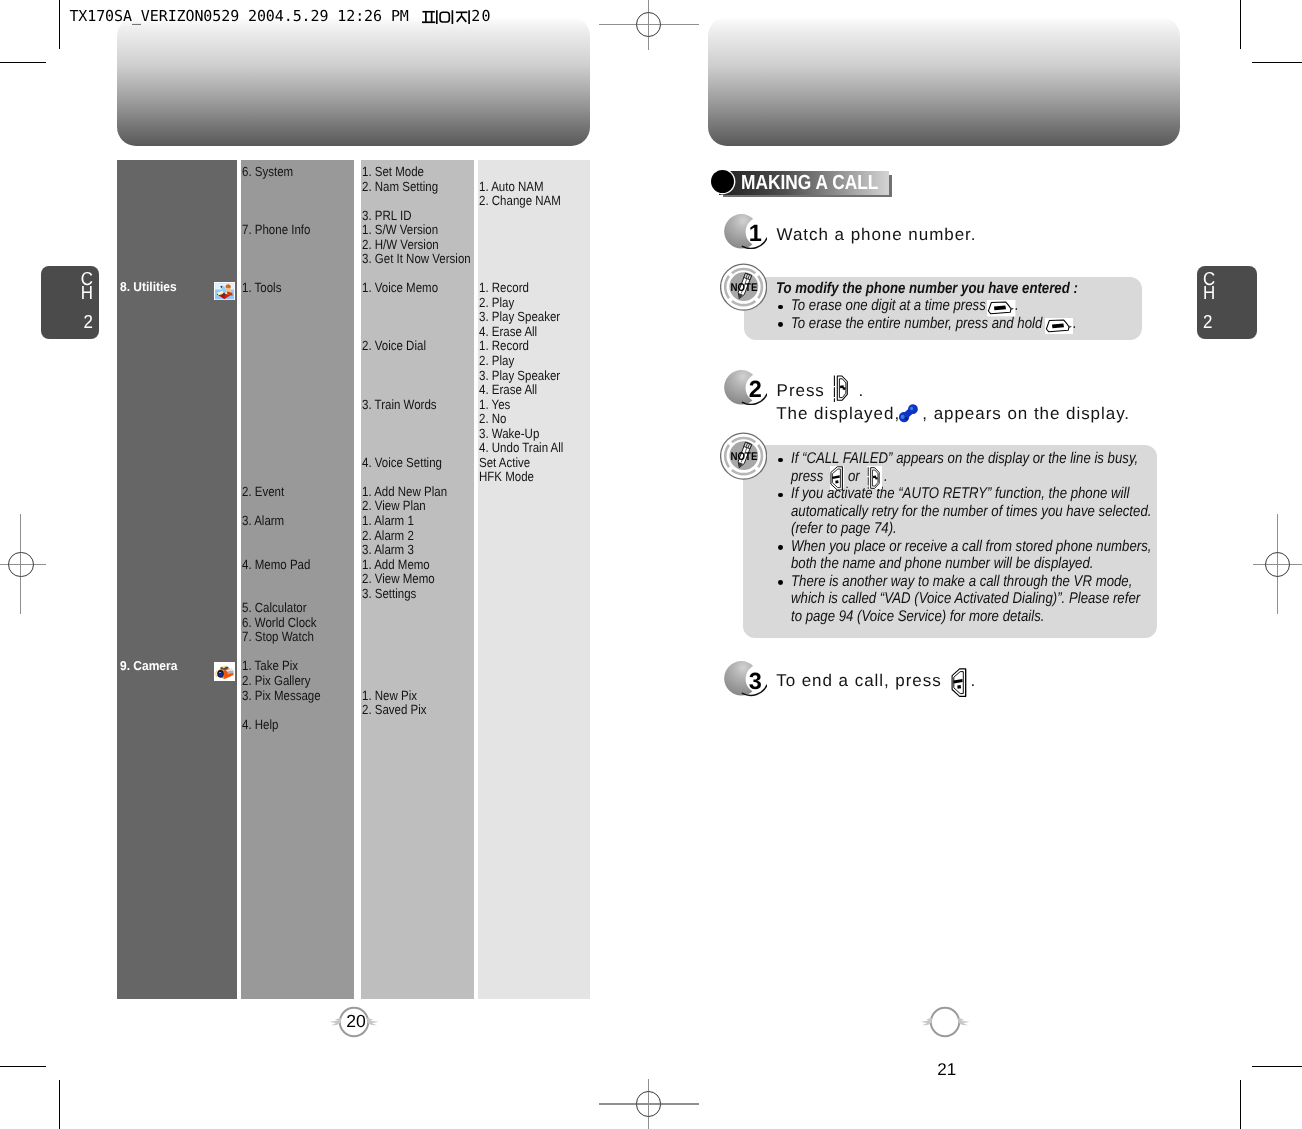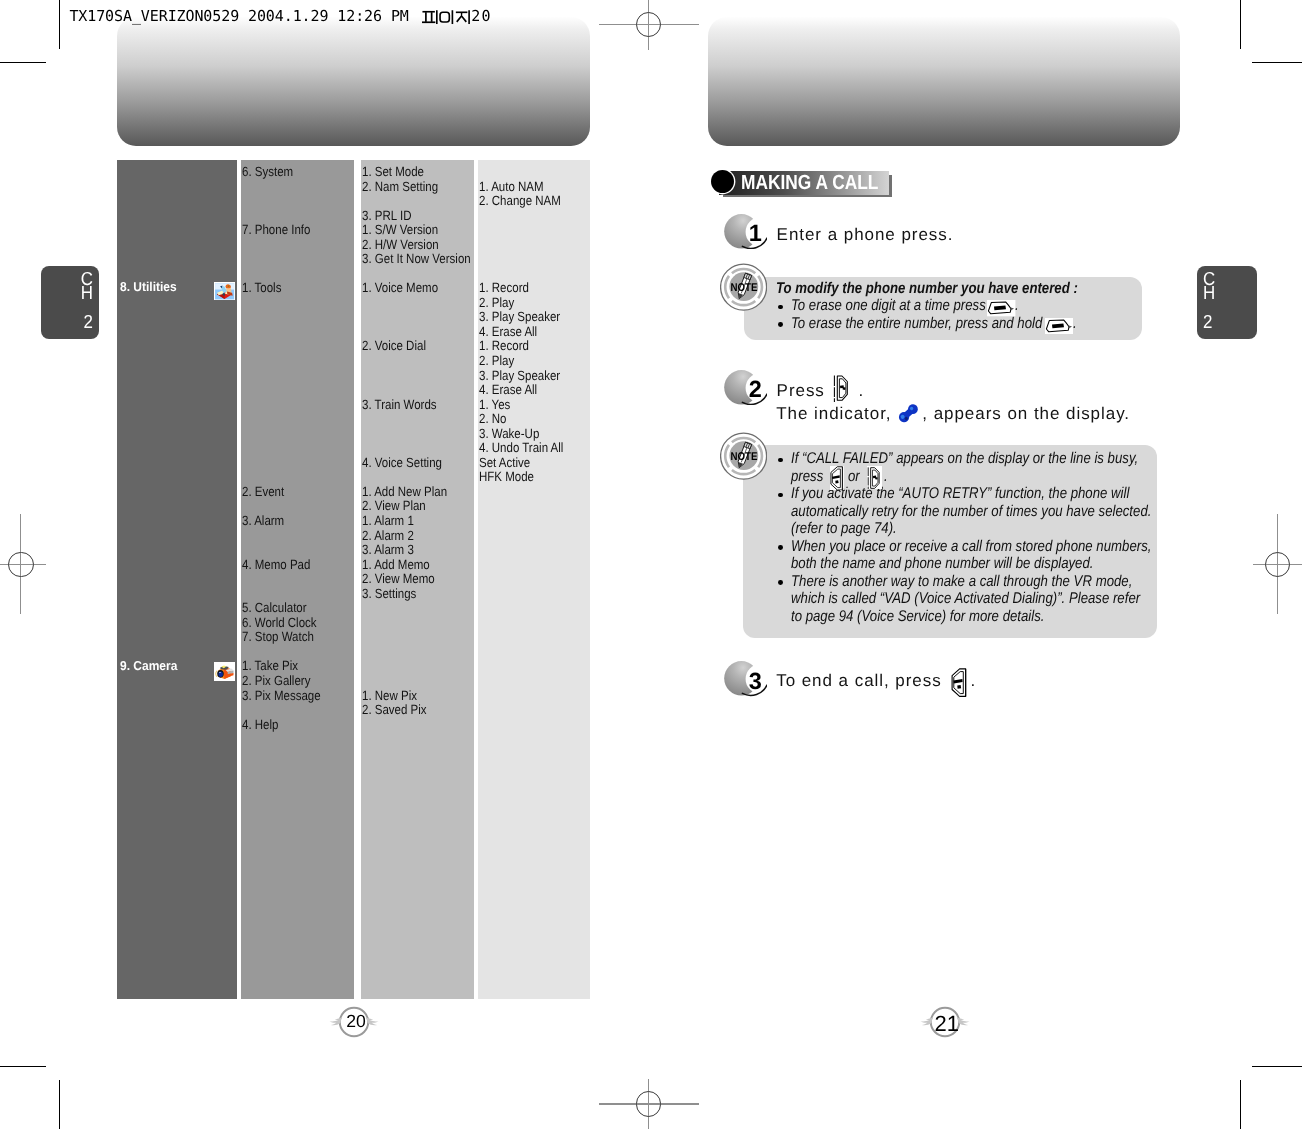--- a/index.html
+++ b/index.html
@@ -50,21 +50,21 @@
     <div class="regcirc" style="position: absolute; left: 635.6px; top: 11.6px; width: 25.8px; height: 25.8px;"></div>
     <div class="regline" style="position: absolute; left: 598.5px; top: 1103.45px; width: 100px; height: 1.1px;"></div>
     <div class="regline" style="position: absolute; left: 647.95px; top: 1079px; width: 1.1px; height: 50px;"></div>
     <div class="regcirc" style="position: absolute; left: 635.6px; top: 1091.1px; width: 25.8px; height: 25.8px;"></div>
     <div class="regline" style="position: absolute; left: -4.2px; top: 563.85px; width: 50px; height: 1.1px;"></div>
     <div class="regline" style="position: absolute; left: 20.25px; top: 514.4px; width: 1.1px; height: 100px;"></div>
     <div class="regcirc" style="position: absolute; left: 7.9px; top: 551.5px; width: 25.8px; height: 25.8px;"></div>
     <div class="regline" style="position: absolute; left: 1252.5px; top: 563.85px; width: 50px; height: 1.1px;"></div>
     <div class="regline" style="position: absolute; left: 1276.95px; top: 514.4px; width: 1.1px; height: 100px;"></div>
     <div class="regcirc" style="position: absolute; left: 1264.6px; top: 551.5px; width: 25.8px; height: 25.8px;"></div>
-    <div class="prnhdr" style="position: absolute; z-index: 20; left: 69.4px; top: 8.8075px; font-family: &quot;DejaVu Sans Mono&quot;, monospace; font-size: 15px; letter-spacing: -0.1px; transform: none;">TX170SA_VERIZON0529 2004.1.29 12:26 PM</div>
+    <div class="prnhdr" style="position: absolute; z-index: 20; left: 69.4px; top: 8.8075px; font-family: &quot;DejaVu Sans Mono&quot;, monospace; font-size: 15px; letter-spacing: -0.1px; transform: none;">TX170SA_VERIZON0529 2004.5.29 12:26 PM</div>
     <div style="position: absolute; z-index: 20; left: 421.6px; top: 9.5px; width: 54.2px; height: 16.3px;"><svg width="100%" height="100%" viewBox="0 0 48 14.4">
         <g fill="#000">
           <rect x="0.4" y="0.8" width="11.0" height="1.45"></rect>
           <rect x="2.7" y="1.9" width="1.5" height="8.6"></rect>
           <rect x="7.8" y="1.9" width="1.5" height="8.6"></rect>
           <rect x="0.0" y="10.1" width="11.8" height="1.5"></rect>
           <rect x="12.4" y="0.2" width="1.45" height="12.2"></rect>
           <rect x="16.0" y="2.0" width="8.2" height="8.6" rx="2.4" fill="none" stroke="#000" stroke-width="1.45"></rect>
           <rect x="26.2" y="0.2" width="1.45" height="12.2"></rect>
           <rect x="30.0" y="1.3" width="10.2" height="1.45"></rect>
@@ -182,21 +182,21 @@
         </g>
       </svg></div>
     <div style="position: absolute; left: 334.3px; top: 1013.03px; width: 40px; text-align: center; padding-left: 1.8px;"><span style="display: inline-block; transform: scaleX(1); transform-origin: center top; font-size: 17.6px; line-height: 1; color: rgb(0, 0, 0); white-space: pre;">20</span></div>
     <div class="ico" style="position: absolute; left: 919.9px; top: 1005px; width: 50px; height: 34px;"><svg width="100%" height="100%" viewBox="0 0 50 34">
         <circle cx="25" cy="17" r="14.2" fill="none" stroke="#9a9a9a" stroke-width="2.0"></circle>
         <g fill="#c6c6c6">
           <path d="M13.2 12.4 c-2.4 0.6 -4.8 1.6 -7.4 1.6 c0.9 0.7 2.0 1.1 3.2 1.3 c-2.6 1.1 -5.5 1.3 -8.4 0.9 c1.9 1.3 4.3 1.8 6.7 1.6 c-1.5 1.2 -3.4 1.9 -5.4 2.2 c3.3 0.7 6.8 0.0 9.5 -2.0 c0.3 -1.9 0.8 -3.8 1.8 -5.6 z"></path>
           <path d="M36.8 12.4 c2.4 0.6 4.8 1.6 7.4 1.6 c-0.9 0.7 -2.0 1.1 -3.2 1.3 c2.6 1.1 5.5 1.3 8.4 0.9 c-1.9 1.3 -4.3 1.8 -6.7 1.6 c1.5 1.2 3.4 1.9 5.4 2.2 c-3.3 0.7 -6.8 0.0 -9.5 -2.0 c-0.3 -1.9 -0.8 -3.8 -1.8 -5.6 z"></path>
         </g>
       </svg></div>
-    <div style="position: absolute; left: 924.9px; top: 1013.03px; width: 40px; text-align: center; padding-left: 1.8px;"><span style="display: inline-block; transform: scaleX(1); transform-origin: center top; font-size: 22px; line-height: 1; color: rgb(0, 0, 0); white-space: pre;">21</span></div>
+    <div style="position: absolute; left: 924.9px; top: 1013.03px; width: 40px; text-align: center; padding-left: 1.8px;"><span style="display: inline-block; transform: scaleX(1); transform-origin: center top; font-size: 17px; line-height: 1; color: rgb(0, 0, 0); white-space: pre; margin-top: 48px;">21</span></div>
     <div class="secshadow" style="position: absolute; left: 723px; top: 175px; width: 169px; height: 22px;"></div>
     <div class="secbar" style="position: absolute; left: 719px; top: 170.5px; width: 169.5px; height: 24px;"></div>
     <div class="secdot" style="position: absolute; left: 710.5px; top: 169.8px; width: 23.4px; height: 23.4px;"></div>
     <div style="position: absolute; left: 741px; top: 172.768px;"><span style="display: inline-block; transform: scaleX(0.846); transform-origin: left top; font-size: 20.5px; font-weight: bold; line-height: 1; color: rgb(255, 255, 255); white-space: pre;">MAKING A CALL</span></div>
     <div class="ico" style="position: absolute; left: 723.6px; top: 213.6px; width: 43.3px; height: 35.6px;"><svg width="100%" height="100%" viewBox="0 0 43.3 35.6">
         <defs>
           <radialGradient id="sbg" cx="55%" cy="19%" r="88%">
             <stop offset="0%" stop-color="#d2d2d2"></stop>
             <stop offset="30%" stop-color="#b6b6b6"></stop>
             <stop offset="66%" stop-color="#9b9b9b"></stop>
@@ -247,23 +247,23 @@
           </filter>
           <mask id="sbm">
             <rect x="0" y="0" width="43.3" height="35.6" fill="#fff"></rect>
             <circle cx="36.4" cy="17.9" r="14.8" fill="#000" filter="url(#sbf)"></circle>
           </mask>
         </defs>
         <circle cx="17.4" cy="17.3" r="17.2" fill="url(#sbg)" mask="url(#sbm)"></circle>
         <path d="M18.4 32.4 A18 18 0 0 0 43.0 24.0" fill="none" stroke="#111" stroke-width="1.55" stroke-linecap="round"></path>
       </svg></div>
     <div style="position: absolute; left: 748.7px; top: 669.798px; font-size: 23.5px; font-weight: bold; color: rgb(0, 0, 0); line-height: 1; white-space: pre;">3</div>
-    <div class="body17" style="position: absolute; left: 776.6px; top: 225.701px;">Enter a phone press.</div>
+    <div class="body17" style="position: absolute; left: 776.6px; top: 225.701px;">Watch a phone number.</div>
     <div class="body17" style="position: absolute; left: 776.6px; top: 381.8px;">Press</div>
-    <div class="body17" style="position: absolute; left: 776.2px; top: 404.8px;">The indicator,</div>
+    <div class="body17" style="position: absolute; left: 776.2px; top: 404.8px;">The displayed,</div>
     <div class="body17" style="position: absolute; left: 776.2px; top: 671.601px;">To end a call, press</div>
     <div class="ico" style="position: absolute; left: 832.6px; top: 373.7px; width: 17.6px; height: 28.1px;"><svg width="100%" height="100%" viewBox="0 0 17.6 28.1">
         <rect x="0" y="0" width="17.6" height="28.1" fill="#ffffff"></rect>
         <path d="M4.3 2.0 L9.0 2.0 L14.3 7.5 L14.3 20.4 L9.0 26.3 L4.3 26.3 Z" fill="#fff" stroke="#000" stroke-width="1.05" stroke-linejoin="round"></path>
         <path d="M6.4 4.8 L9.4 4.8 L12.9 9.0 L12.9 19.2 L9.4 23.6 L6.4 23.6 Z" fill="#fff" stroke="#000" stroke-width="0.9" stroke-linejoin="round"></path>
         <path d="M7.0 11.8 L10.6 11.3 L10.8 13.2 L12.6 13.6 L12.2 16.0 L9.7 15.5 L9.6 14.0 L7.2 14.3 Z" fill="#000"></path>
         <path d="M1.4 1.6 L1.4 11.9 M1.4 13.2 L1.4 23.0 M1.4 24.2 L1.4 28.0" stroke="#000" stroke-width="1.05" fill="none"></path>
       </svg></div>
     <div class="body17" style="position: absolute; left: 858.6px; top: 381.8px;">.</div>
     <div class="ico" style="position: absolute; left: 896.8px; top: 401.8px; width: 23.2px; height: 22.5px;"><svg width="100%" height="100%" viewBox="0 0 23.2 22.5">

